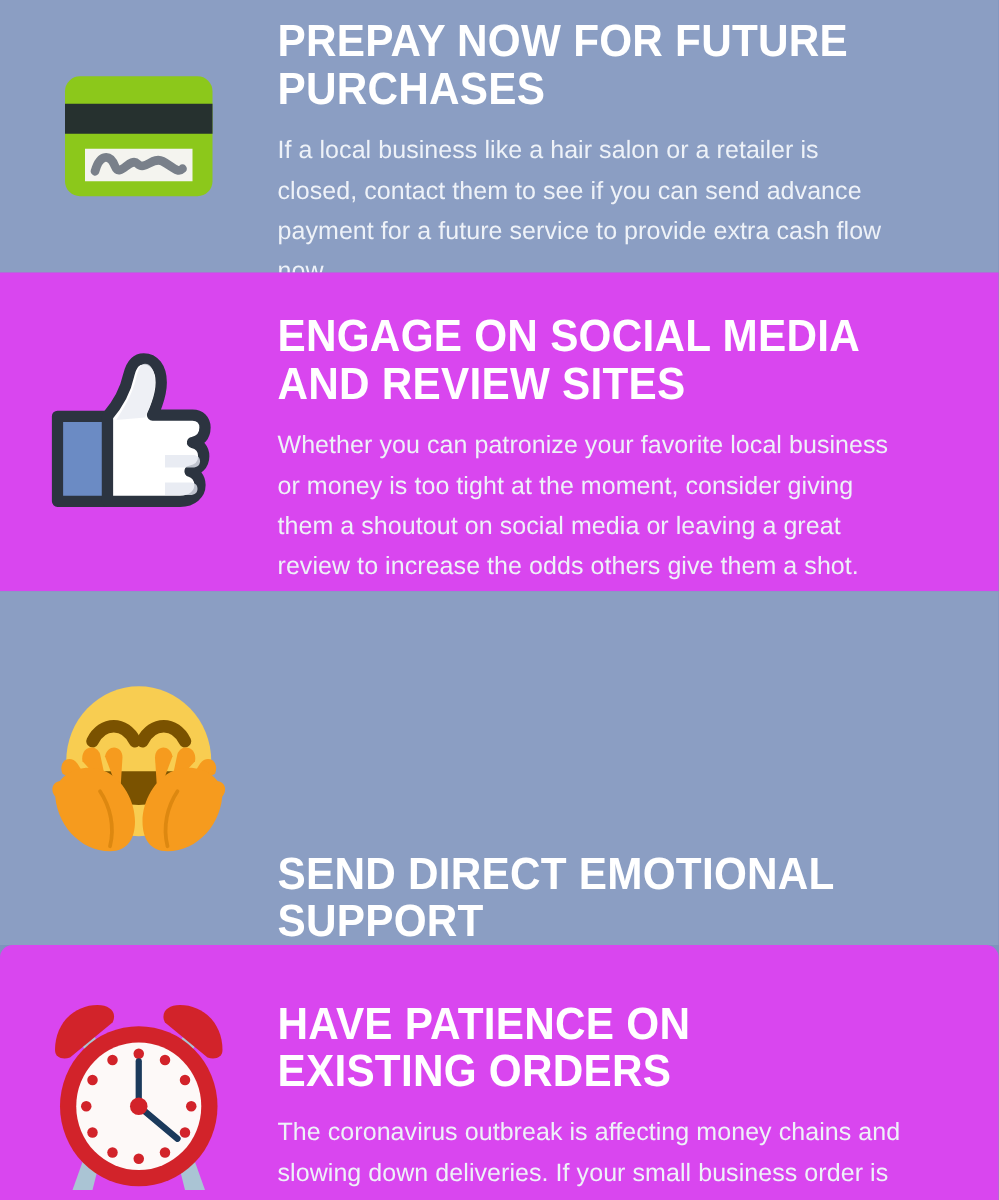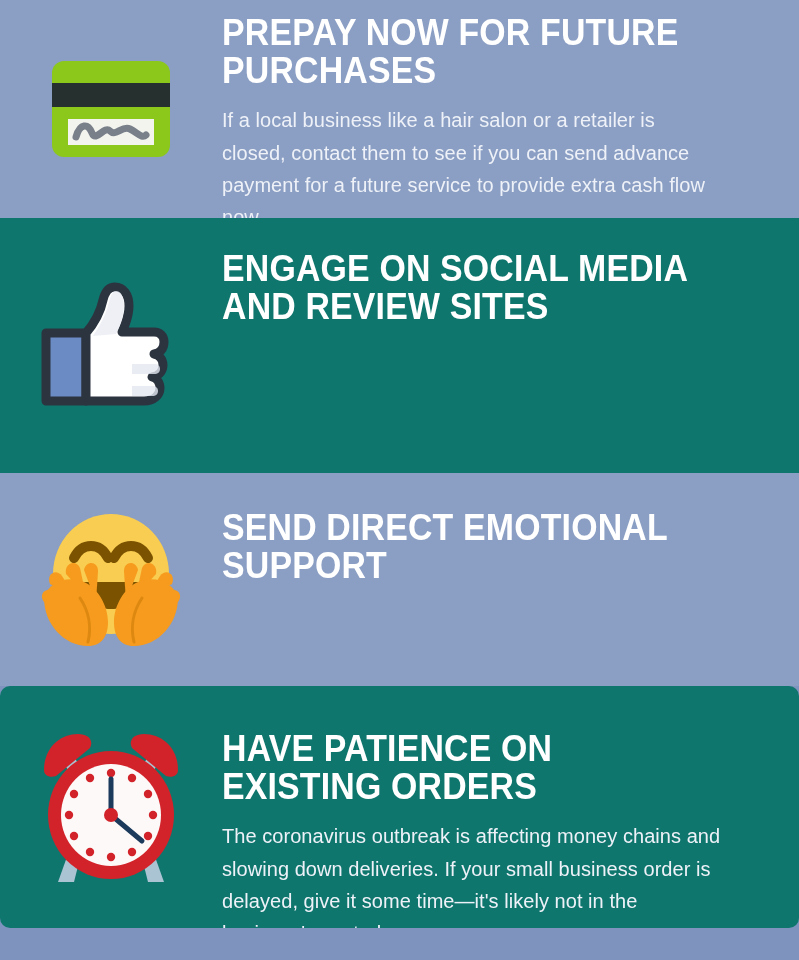--- a/index.html
+++ b/index.html
@@ -17,21 +17,21 @@
   }
   .tip-section {
     position: relative;
     width: 799px;
     box-sizing: border-box;
     display: flex;
     align-items: flex-start;
     overflow: hidden;
   }
   .bg-light { background: #8b9ec3; }
-  .bg-dark  { background: #0f766e; }
+  .bg-dark  { background: #d946ef; }
 
   .icon-col {
     flex: 0 0 222px;
     display: flex;
     align-items: center;
     justify-content: center;
     align-self: stretch;
   }
   .text-col {
     flex: 1 1 auto;
@@ -61,21 +61,21 @@
     line-height: 1.62;
     letter-spacing: 0.05px;
     max-width: 500px;
   }
 
   
   #sec-0 { height: 218px; }
   #sec-0 .text-col { padding-top: 14px; }
   #sec-1 { height: 255px; }
   #sec-1 .text-col { padding-top: 32px; }
-  #sec-2 { height: 213px; }
+  #sec-2 { height: 283px; align-items: flex-end; }
   #sec-2 .text-col { padding-top: 36px; }
   #sec-3 { height: 242px; border-radius: 10px; }
   #sec-3 .text-col { padding-top: 44px; }
 
   svg { display: block; }
 </style>
 </head>
 <body>
 
 <div id="infographic">
@@ -124,20 +124,21 @@
 
           <path d="M57 60 C62 52 70 40 73 26 C75 18 77 15 80 15 C85 15 88 21 88 30 C88 41 82 54 80 58 Z" fill="#e8ebf2" opacity="0.75"></path>
           <path d="M96 88 C106 88 114 88 118 88 C122 88 124 90 124 93 C124 96 122 98 118 98 L96 98 Z" fill="#e3e7f0" opacity="0.8"></path>
           <path d="M96 110 C106 110 112 110 116 110 C120 110 122 112 122 115 C122 118 120 120 116 120 L96 120 Z" fill="#e3e7f0" opacity="0.8"></path>
         </svg>
       </span>
     </div>
     <div class="text-col">
       <h2 class="tip-heading">ENGAGE ON SOCIAL MEDIA
 AND REVIEW SITES</h2>
+      <p class="tip-body">Whether you can patronize your favorite local business or money is too tight at the moment, consider giving them a shoutout on social media or leaving a great review to increase the odds others give them a shot.</p>
     </div>
   </section>
 
   <section class="tip-section bg-light" id="sec-2">
     <div class="icon-col">
       <span>
         <svg width="150" height="148" viewBox="0 0 150 148" aria-hidden="true">
 
           <ellipse cx="75" cy="68" rx="58" ry="60" fill="#f8cd51"></ellipse>
 

